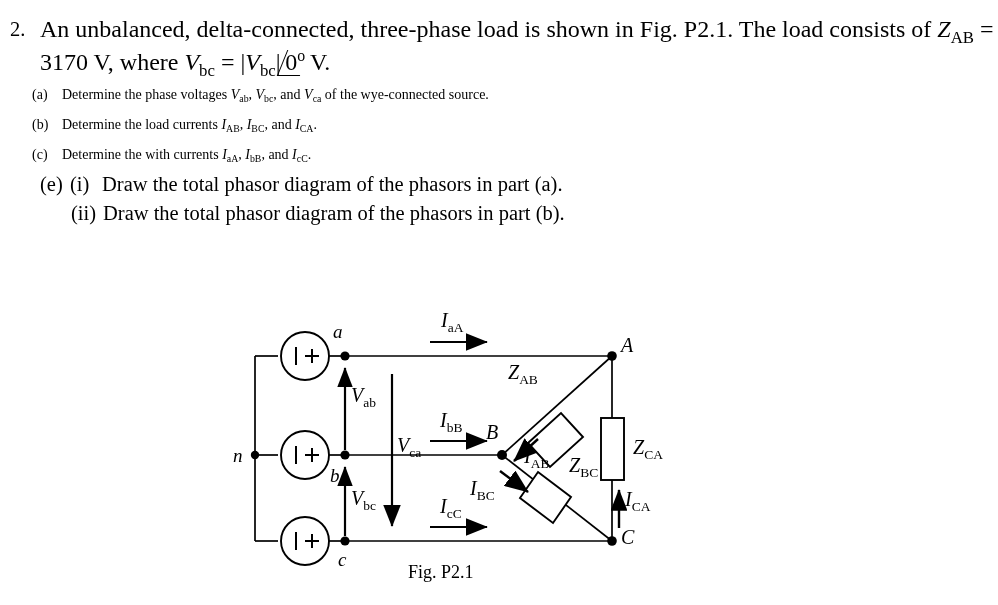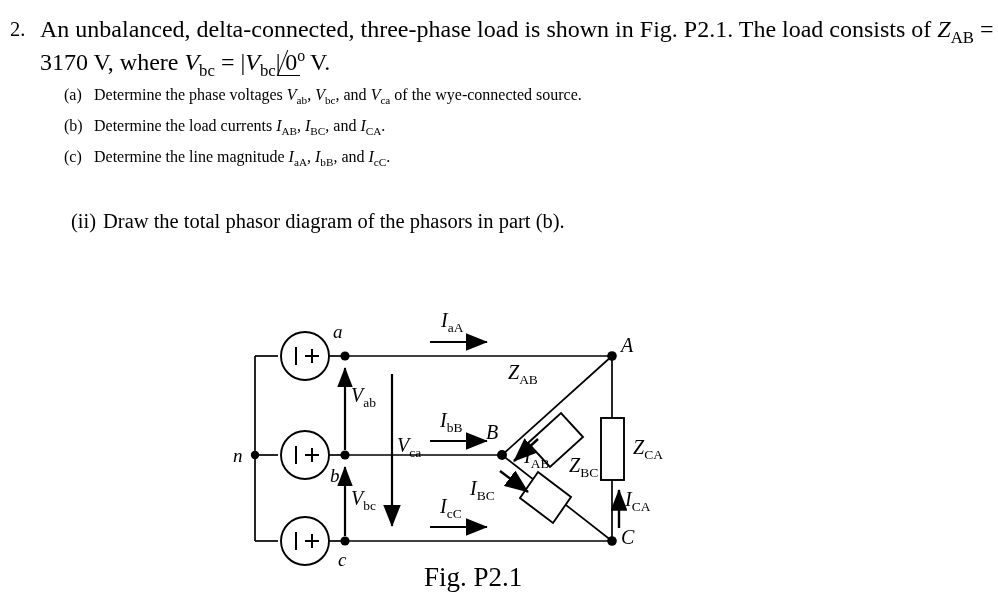--- a/index.html
+++ b/index.html
@@ -29,23 +29,23 @@
   .num {
     position: absolute;
     left: 10px;
     top: 0px;
     font-size: 20.5px;
     line-height: 30px;
   }
   .l1 { margin-left: 40px; }
   .l2 { margin-left: 40px; }
   .l3 { margin-left: 40px; }
-  .sub-item { margin-left: 64px; font-size: 16px; line-height: 29px; white-space: nowrap; }
+  .sub-item { margin-left: 32px; font-size: 14px; line-height: 29px; white-space: nowrap; }
   .sub-item .tag { display: inline-block; min-width: 30px; }
-  .e-sub { margin-left: 71px; font-size: 20.5px; line-height: 29px; white-space: nowrap; margin-top: 34px; }
+  .e-sub { margin-left: 71px; font-size: 20.5px; line-height: 29px; white-space: nowrap; }
   .e-sub .tag { display: inline-block; }
   .e-first { margin-left: 40px; font-size: 20.5px; line-height: 29px; white-space: nowrap; }
   i, .it { font-style: italic; }
   sub {
     font-size: 0.70em;
     vertical-align: baseline;
     position: relative;
     top: 0.33em;
     font-style: normal;
   }
@@ -70,23 +70,23 @@
   .fig-wrap {
     position: absolute;
     left: 0px;
     top: 300px;
     width: 998px;
     height: 305px;
   }
   svg { display: block; }
   .figcap {
     position: absolute;
-    left: 424px;
+    left: 408px;
     top: 562px;
-    font-size: 27px;
+    font-size: 18px;
   }
 </style>
 </head>
 <body>
 
 <div class="problem">
 
   <div style="position:relative;">
     <span class="num">2.</span>
 
@@ -101,24 +101,27 @@
 
     <div class="sub-item">
       <span class="tag">(a)</span><span>Determine the phase voltages </span><i class="it">V</i><sub>ab</sub><span>, </span><i class="it">V</i><sub>bc</sub><span>, and </span><i class="it">V</i><sub>ca</sub><span> of the wye-connected source.</span>
     </div>
 
     <div class="sub-item">
       <span class="tag">(b)</span><span>Determine the load currents </span><i class="it">I</i><sub>AB</sub><span>, </span><i class="it">I</i><sub>BC</sub><span>, and </span><i class="it">I</i><sub>CA</sub><span>.</span>
     </div>
 
     <div class="sub-item">
-      <span class="tag">(c)</span><span>Determine the line magnitude </span><i class="it">I</i><sub>aA</sub><span>, </span><i class="it">I</i><sub>bB</sub><span>, and </span><i class="it">I</i><sub>cC</sub><span>.</span>
-    </div>
-
-
+      <span class="tag">(c)</span><span>Determine the with currents </span><i class="it">I</i><sub>aA</sub><span>, </span><i class="it">I</i><sub>bB</sub><span>, and </span><i class="it">I</i><sub>cC</sub><span>.</span>
+    </div>
+
+
+    <div class="e-first">
+      <span class="tag" style="min-width:30px;display:inline-block;">(e)</span><span style="display:inline-block;min-width:32px;">(i)</span><span>Draw the total phasor diagram of the phasors in part (a).</span>
+    </div>
 
     <div class="e-sub">
       <span class="tag" style="min-width:32px;">(ii)</span><span>Draw the total phasor diagram of the phasors in part (b).</span>
     </div>
 
 
   </div>
 </div>
 
 <div class="fig-wrap">

